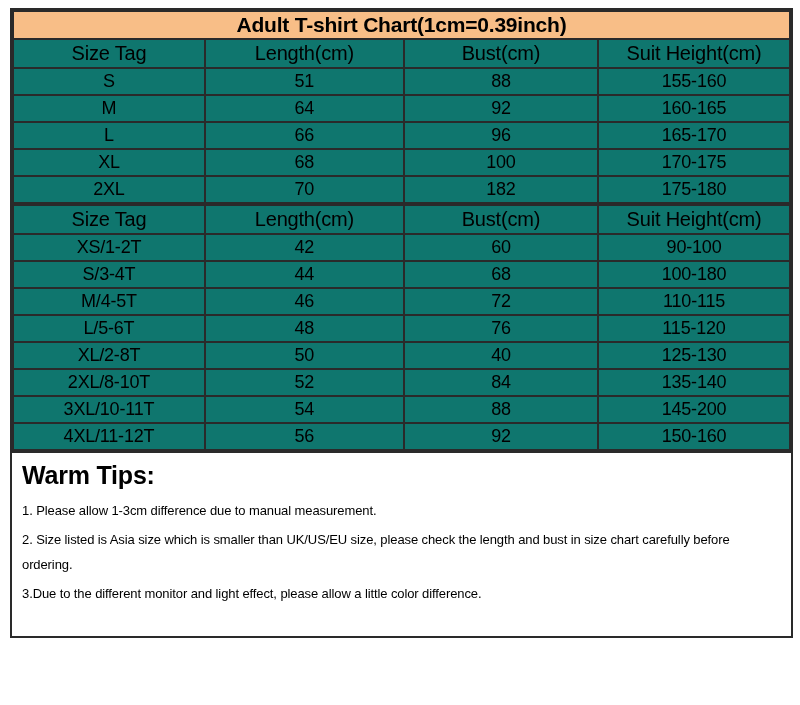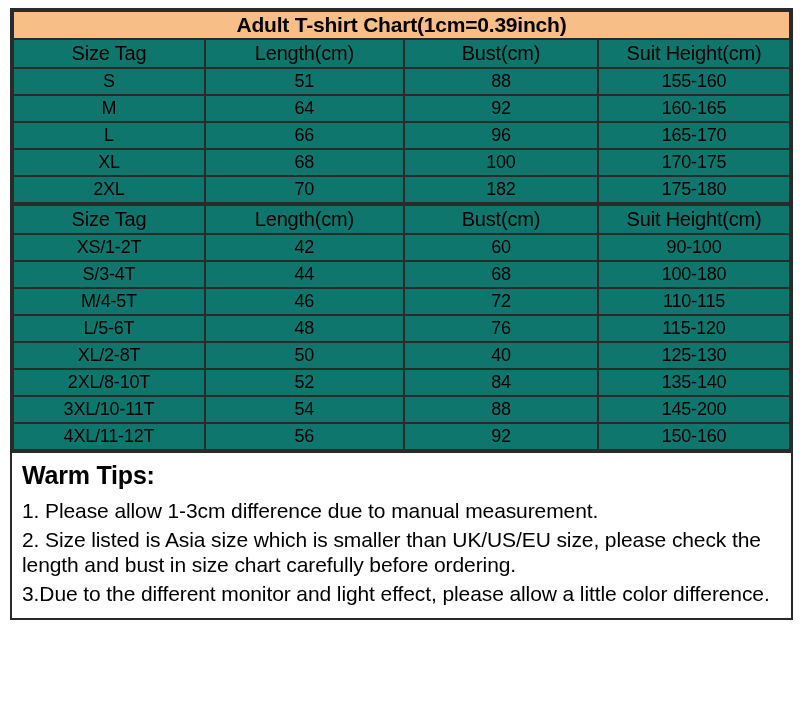--- a/index.html
+++ b/index.html
@@ -20,23 +20,23 @@
     border: 2px solid #2a2a2a; text-align: center; vertical-align: middle;
     padding: 0; letter-spacing: -0.2px; overflow: hidden; white-space: nowrap;
   }
   col.c1 { width: 24.7%; } col.c2 { width: 25.6%; }
   col.c3 { width: 25.0%; } col.c4 { width: 24.7%; }
   th.band {
     background: #F8BE87; font-weight: bold; font-size: 21px; height: 26px;
   }
   th.col-h { font-weight: normal; font-size: 20px; height: 27px; }
   table.chart td { font-size: 18px; height: 25px; }
-  .tips { border-top: 2px solid #2a2a2a; padding: 6px 10px 8px 10px; background:#ffffff; }
+  .tips { border-top: 2px solid #2a2a2a; padding: 6px 10px 26px 10px; background:#ffffff; }
   .tips-heading { font-size: 25px; font-weight: bold; margin: 2px 0 8px 0; letter-spacing: -0.2px; }
-  .tip { margin: 0 0 4px 0; font-size: 21px; line-height: 25px; letter-spacing: -0.1px; }
+  .tip { margin: 0 0 4px 0; font-size: 13px; line-height: 25px; letter-spacing: -0.1px; }
 </style>
 </head>
 <body>
 
 <div class="sheet">
 
   <table class="chart">
     <colgroup>
         <col class="c1">
         <col class="c2">

